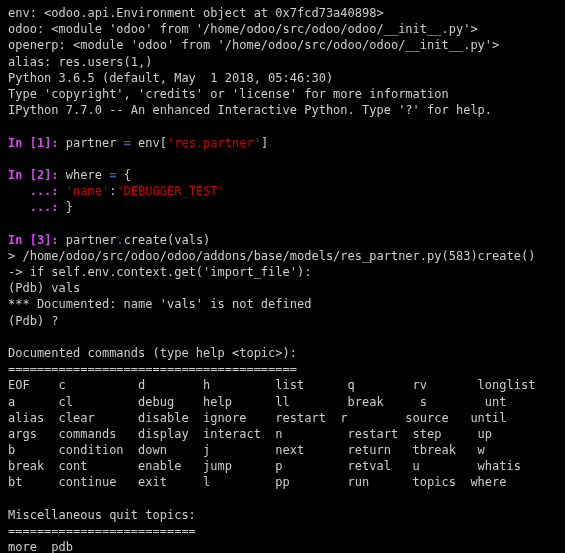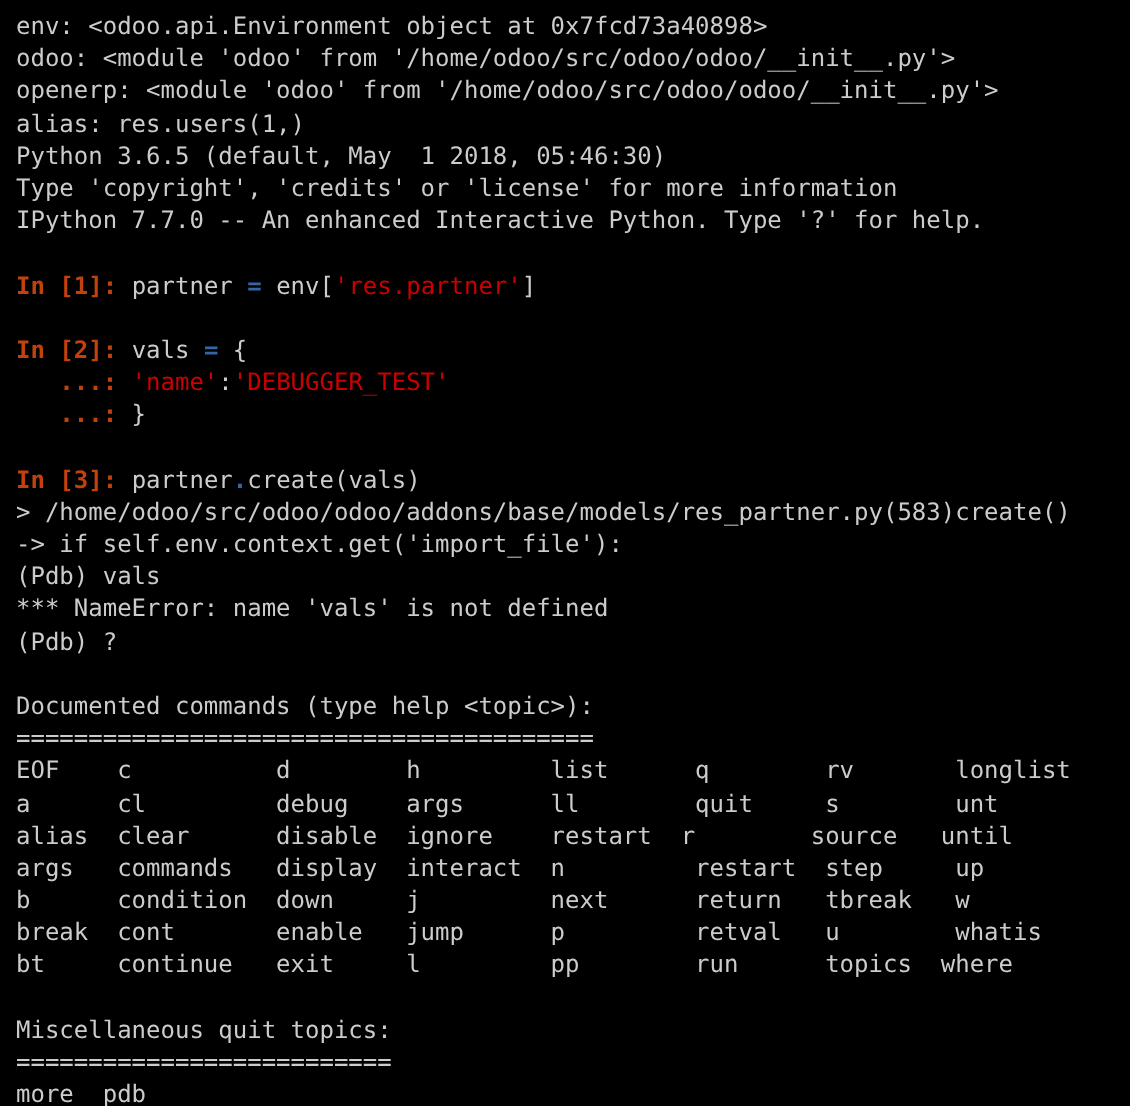--- a/index.html
+++ b/index.html
@@ -10,52 +10,52 @@
       line-height: 1.35;
       margin: 0;
       padding: 5px 8px;
       width: 565px;
       box-sizing: border-box;
     }
     .term {
       white-space: pre;
       margin: 0;
     }
-    .green-bold { color: #c2410c; font-weight: bold; }
+    .green-bold { color: #d946ef; font-weight: bold; }
     .blue-bold  { color: #3465a4; font-weight: bold; }
     .red-bold   { color: #cc0000; font-weight: normal; }
   </style>
 </head>
 <body>
 
 <div class="term"><span>env: &lt;odoo.api.Environment object at 0x7fcd73a40898&gt;</span>
 <span>odoo: &lt;module 'odoo' from '/home/odoo/src/odoo/odoo/__init__.py'&gt;</span>
 <span>openerp: &lt;module 'odoo' from '/home/odoo/src/odoo/odoo/__init__.py'&gt;</span>
 <span>alias: res.users(1,)</span>
 <span>Python 3.6.5 (default, May  1 2018, 05:46:30)</span>
 <span>Type 'copyright', 'credits' or 'license' for more information</span>
 <span>IPython 7.7.0 -- An enhanced Interactive Python. Type '?' for help.</span>
 <span></span>
 <span class="green-bold">In [</span><span class="green-bold">1</span><span class="green-bold">]: </span><span>partner </span><span class="blue-bold">=</span><span> env[</span><span class="red-bold">'res.partner'</span><span>]</span>
 
-<span class="green-bold">In [</span><span class="green-bold">2</span><span class="green-bold">]: </span><span>vals </span><span class="blue-bold">=</span><span> {</span>
+<span class="green-bold">In [</span><span class="green-bold">2</span><span class="green-bold">]: </span><span>where </span><span class="blue-bold">=</span><span> {</span>
 <span class="green-bold">   ...: </span><span class="red-bold">'name'</span><span>:</span><span class="red-bold">'DEBUGGER_TEST'</span>
 <span class="green-bold">   ...: </span><span>}</span>
 
 <span class="green-bold">In [</span><span class="green-bold">3</span><span class="green-bold">]: </span><span>partner</span><span class="blue-bold">.</span><span>create(vals)</span>
 <span>&gt; /home/odoo/src/odoo/odoo/addons/base/models/res_partner.py(583)create()</span>
 <span>-&gt; if self.env.context.get('import_file'):</span>
 <span>(Pdb) vals</span>
-<span>*** NameError: name 'vals' is not defined</span>
+<span>*** Documented: name 'vals' is not defined</span>
 <span>(Pdb) ?</span>
 
 <span>Documented commands (type help &lt;topic&gt;):</span>
 <span>========================================</span>
 <span>EOF    c          d        h         list      q        rv       longlist</span>
-<span>a      cl         debug    args      ll        quit     s        unt</span>
+<span>a      cl         debug    help      ll        break     s        unt</span>
 <span>alias  clear      disable  ignore    restart  r        source   until</span>
 <span>args   commands   display  interact  n         restart  step     up</span>
 <span>b      condition  down     j         next      return   tbreak   w</span>
 <span>break  cont       enable   jump      p         retval   u        whatis</span>
 <span>bt     continue   exit     l         pp        run      topics  where</span>
 
 <span>Miscellaneous quit topics:</span>
 <span>==========================</span>
 <span>more  pdb</span>
 

